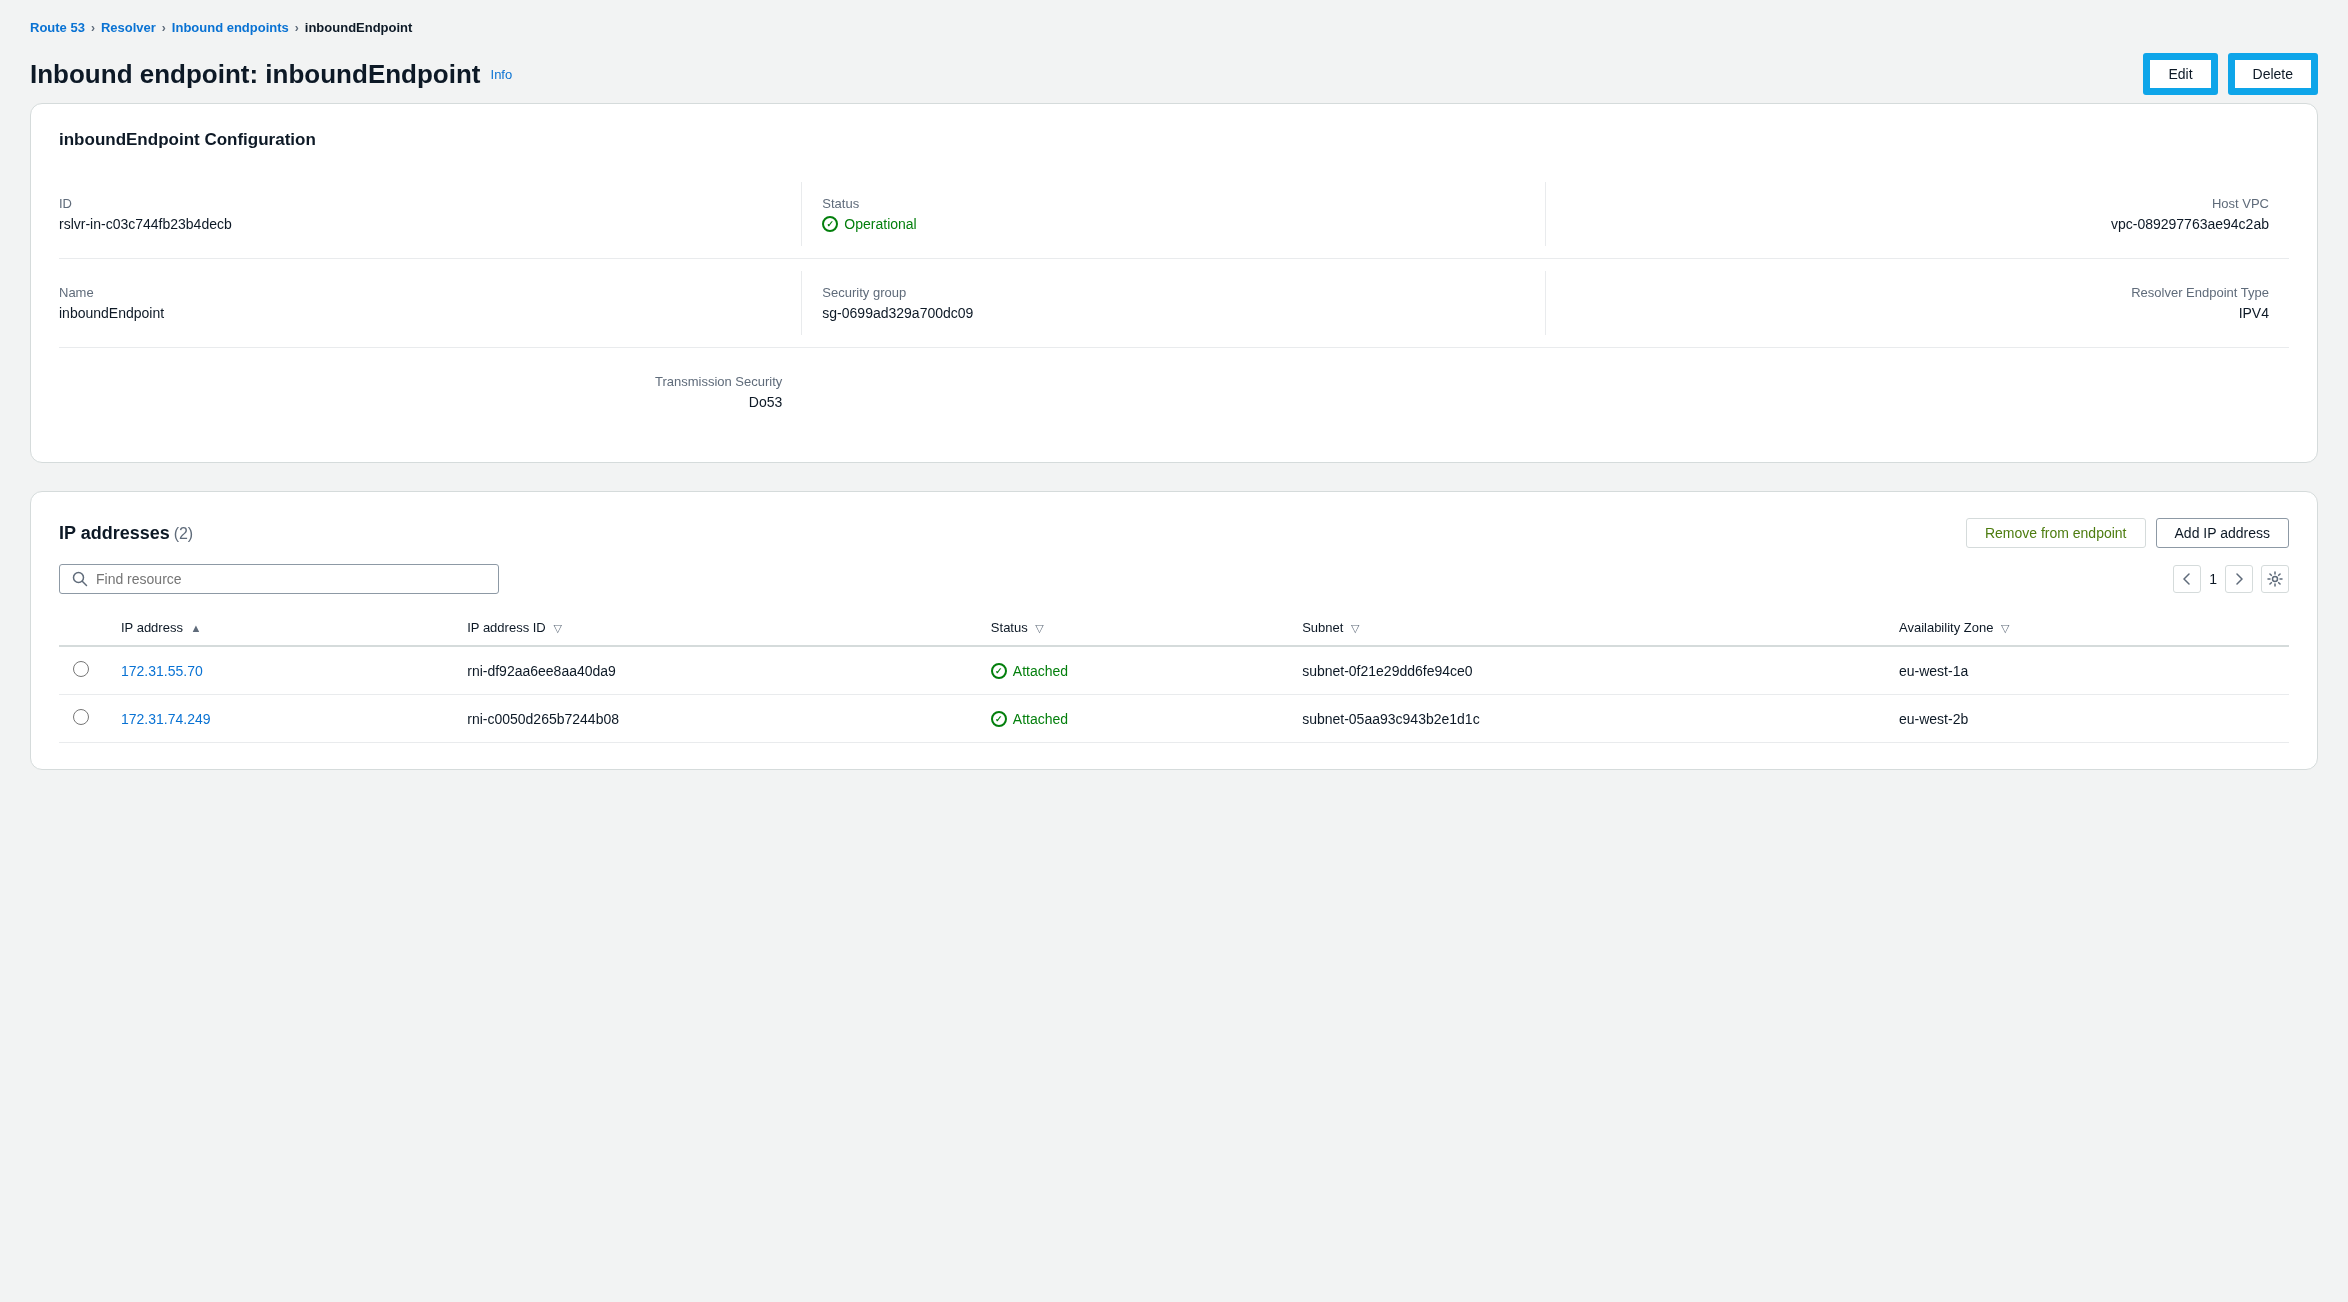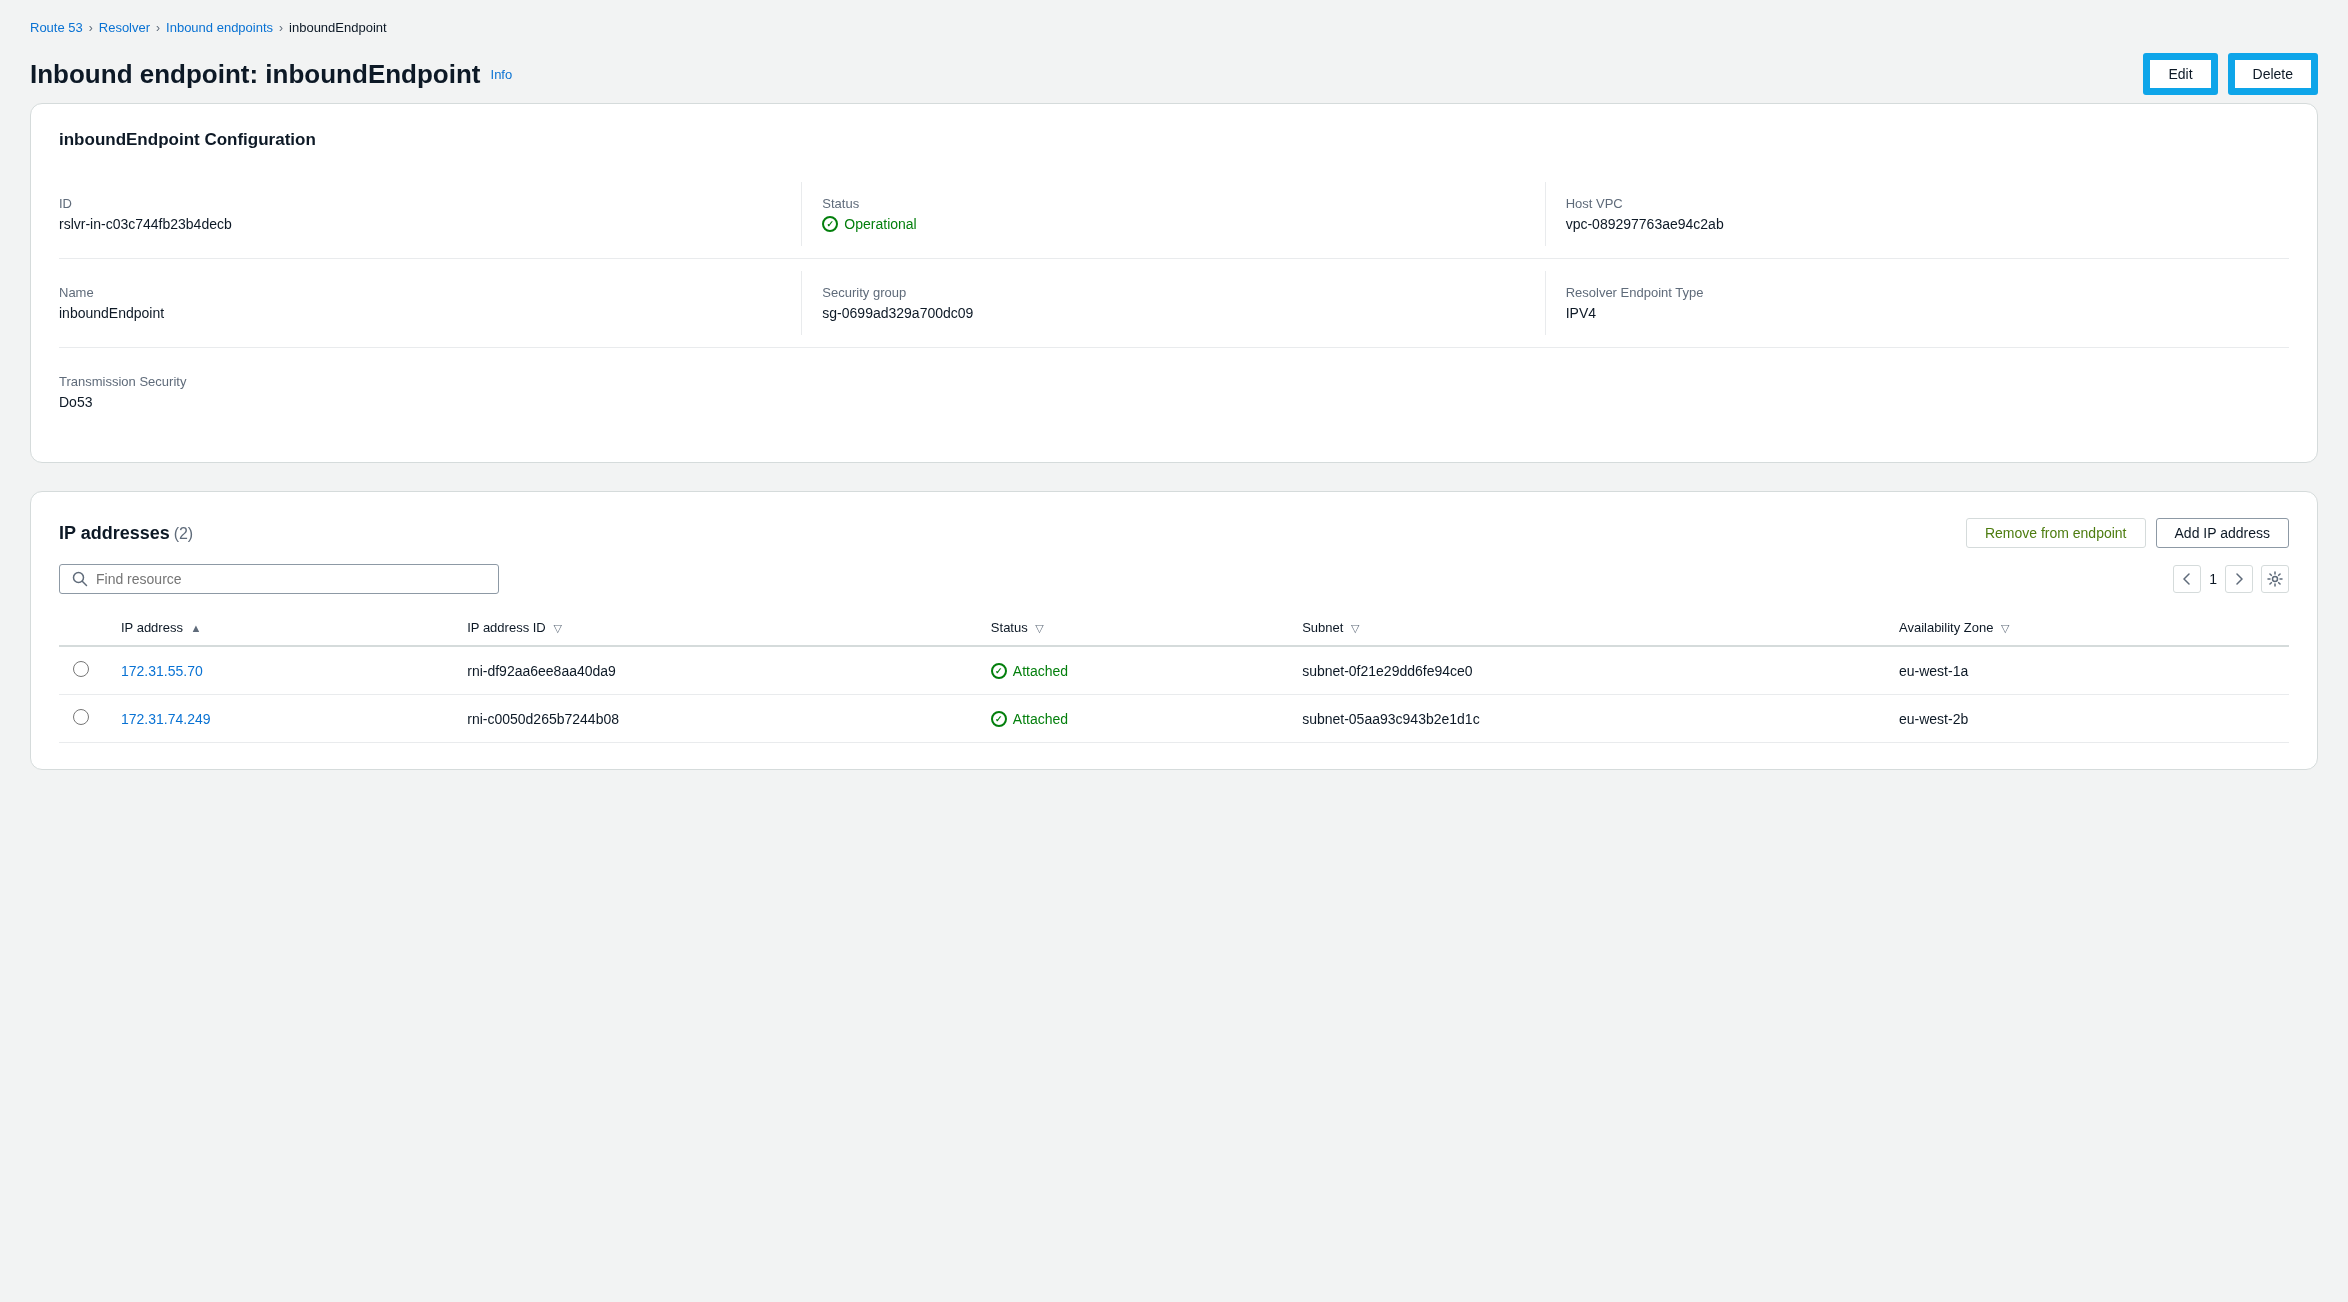--- a/index.html
+++ b/index.html
@@ -12,20 +12,21 @@
     }
 
     
     .breadcrumb {
       display: flex;
       align-items: center;
       gap: 6px;
       font-size: 13px;
       margin-bottom: 18px;
       color: #0972d3;
+      font-weight: bold;
     }
     .breadcrumb a {
       color: #0972d3;
       text-decoration: none;
     }
     .breadcrumb .sep {
       color: #5f6b7a;
       font-size: 12px;
     }
     .breadcrumb .current {
@@ -80,21 +81,21 @@
     .card-title {
       font-size: 17px;
       font-weight: 700;
       margin-bottom: 20px;
       color: #0d1926;
     }
     .config-cell {
       padding: 14px 20px 14px 0;
       border-right: 1px solid #e9ebed;
     }
-    .config-cell:last-child { border-right: none; }
+    .config-cell:last-child { border-right: none; text-align: right; }
     .config-cell:nth-child(n+4) { border-top: 1px solid #e9ebed; }
     .config-label {
       font-size: 13px;
       color: #5f6b7a;
       margin-bottom: 5px;
     }
     .config-value {
       font-size: 14px;
       color: #0d1926;
       font-weight: 400;

